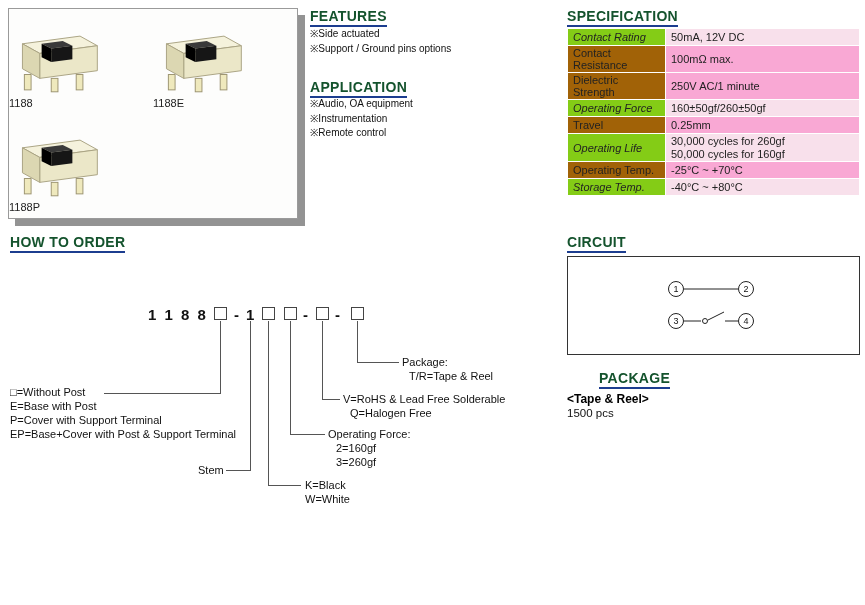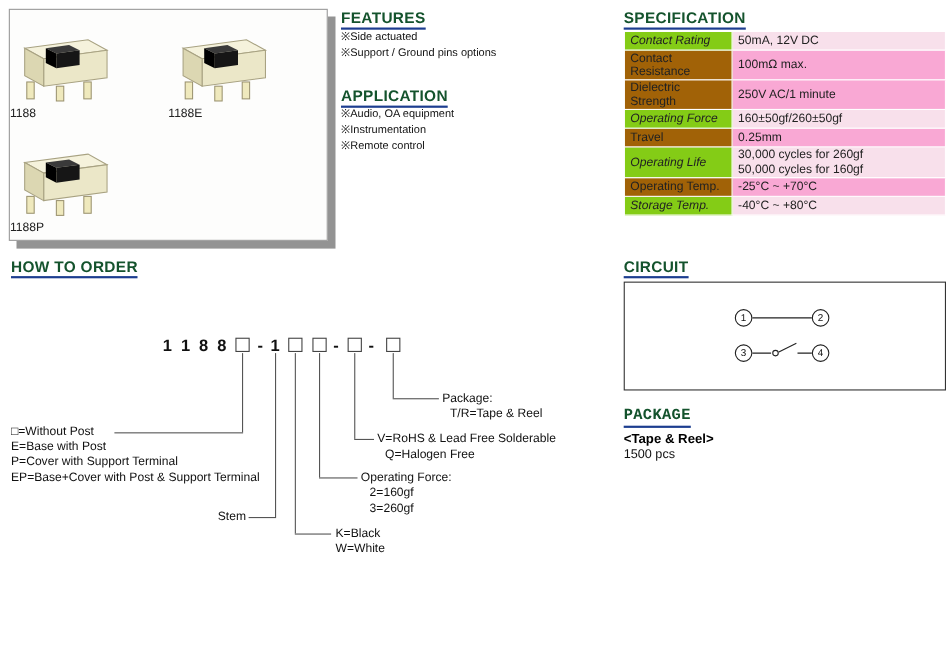--- a/index.html
+++ b/index.html
@@ -214,17 +214,17 @@
       </g>
       <g font-size="9" fill="#111" text-anchor="middle" font-family="Liberation Sans, sans-serif">
         <text x="108" y="35">1</text>
         <text x="178" y="35">2</text>
         <text x="108" y="67">3</text>
         <text x="178" y="67">4</text>
       </g>
     </svg>
   </div>
 
-  <div class="sec-title" style="left:567px; top:370px;font-family:Liberation Mono, monospace;">PACKAGE</div>
+  <div class="sec-title" style="left:599px; top:370px;">PACKAGE</div>
   <div class="pkg-type" style="left:567px; top:392px;">&lt;Tape &amp; Reel&gt;</div>
   <div class="pkg-qty" style="left:567px; top:407px;">1500 pcs</div>
 
 </div>
 
 </body></html>

